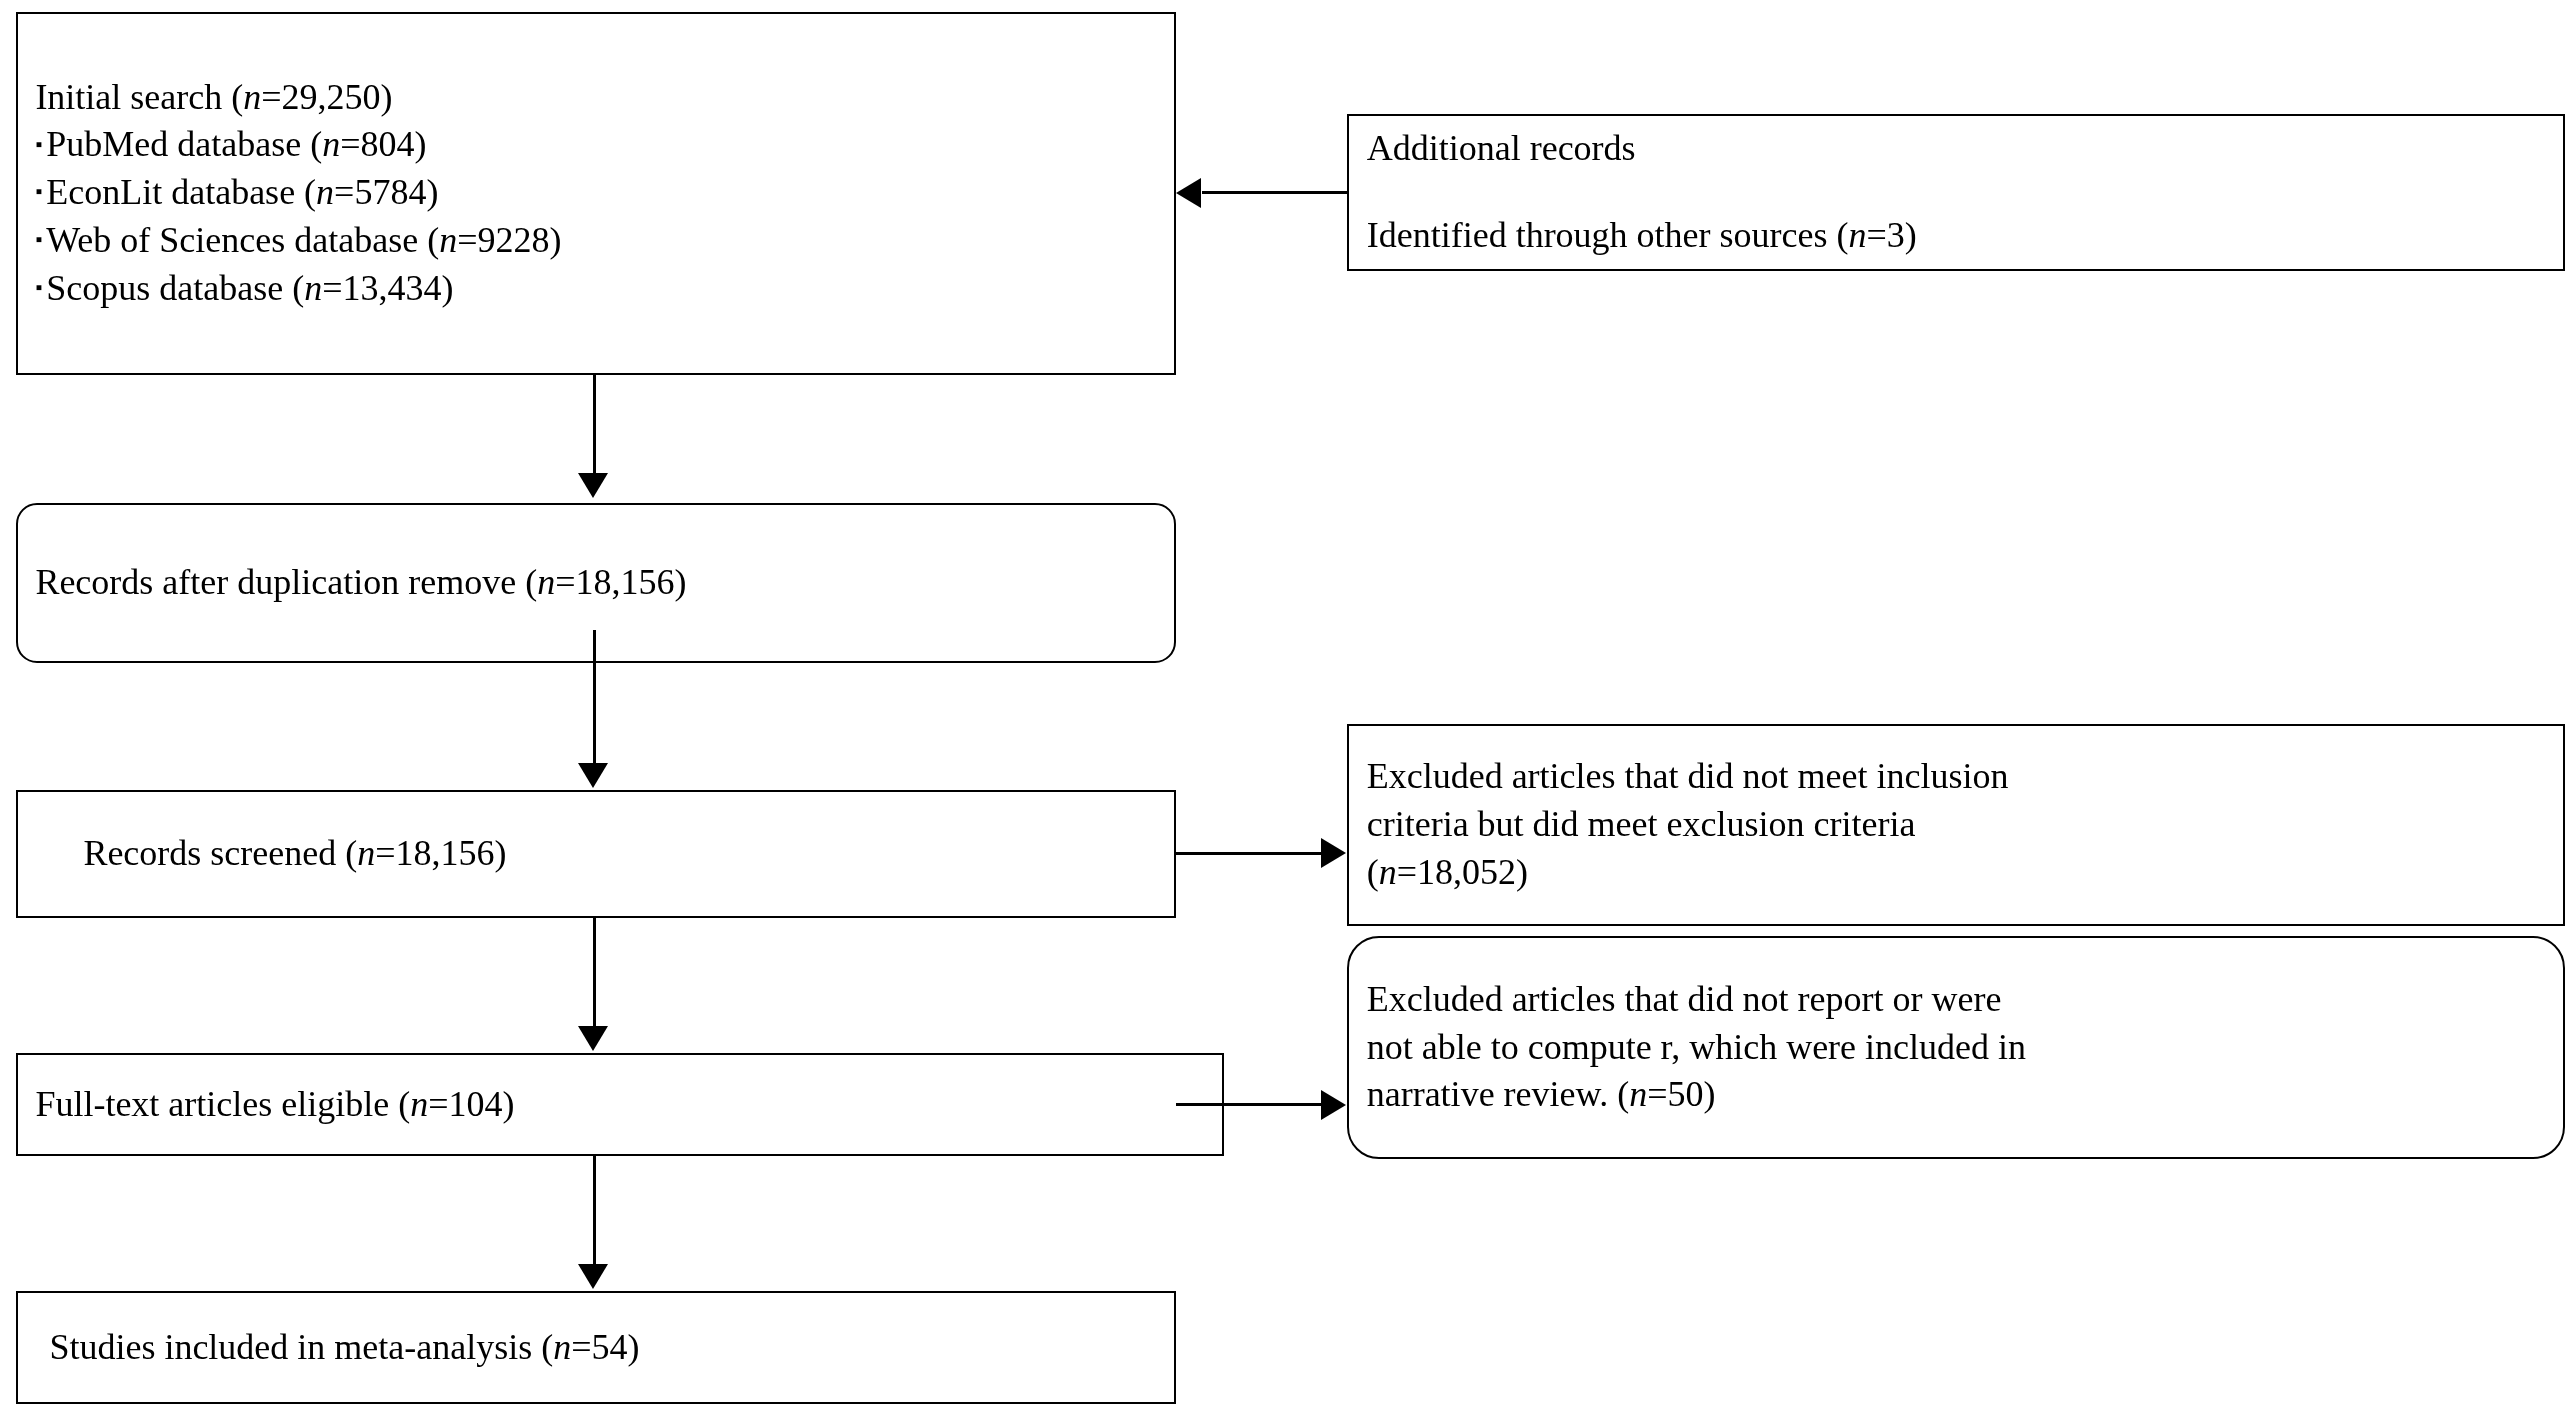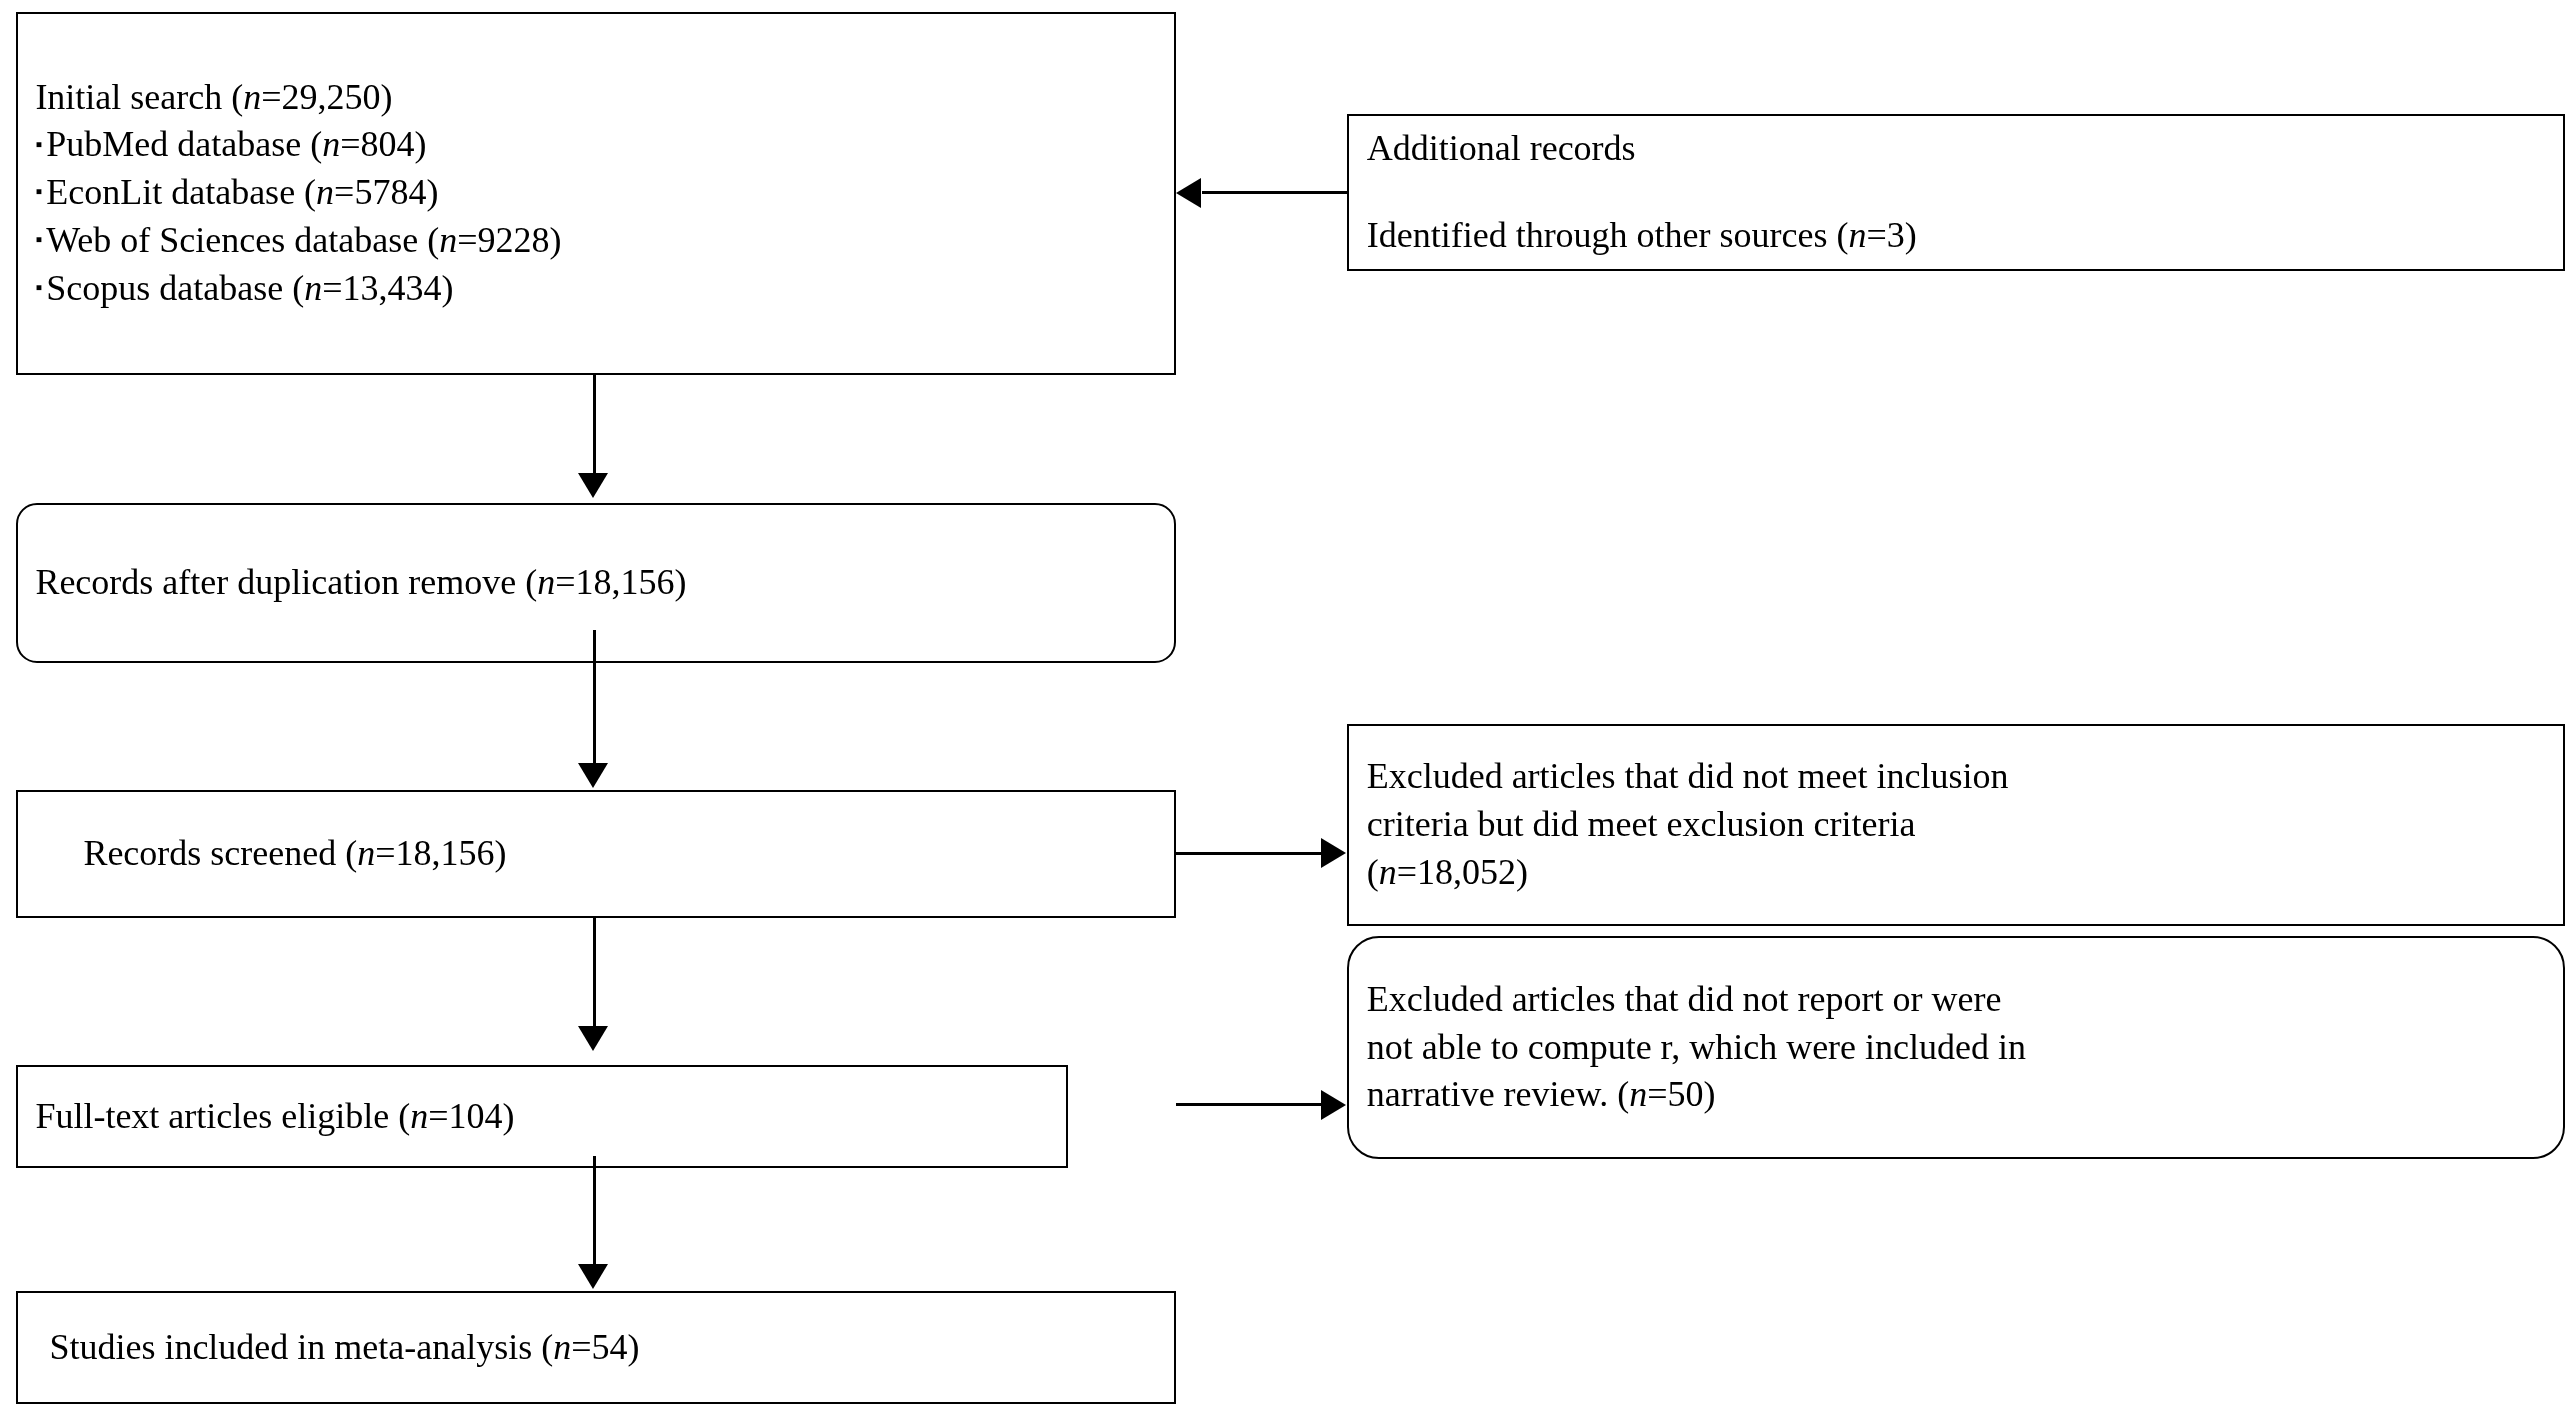--- a/index.html
+++ b/index.html
@@ -148,21 +148,21 @@
     <div class="box-line">Excluded articles that did not meet inclusion</div>
     <div class="box-line">criteria but did meet exclusion criteria</div>
     <div class="box-line">
       <span>(</span><span class="ital">n</span><span>=18,052)</span>
     </div>
   </div>
 
   <div class="v-line" style="left:593px; top:918px; width:2.9px; height:108px;"></div>
   <div class="arrow-down" style="left:578px; top:1026px;"></div>
 
-  <div class="flow-box" style="left:15.7px; top:1053px; width:1052px; height:103px;margin-top:12px;">
+  <div class="flow-box" style="left:15.7px; top:1053px; width:1208px; height:103px;">
     <div class="box-line">
       <span>Full-text articles eligible (</span><span class="ital">n</span><span>=104)</span>
     </div>
   </div>
 
   <div class="h-line" style="left:1176px; top:1103px; width:145px;"></div>
   <div class="arrow-right" style="left:1321px; top:1090px;"></div>
 
   <div class="flow-box" style="left:1347px; top:936px; width:1218px; height:223px;border-radius:32px;">
     <div class="box-line">Excluded articles that did not report or were</div>

